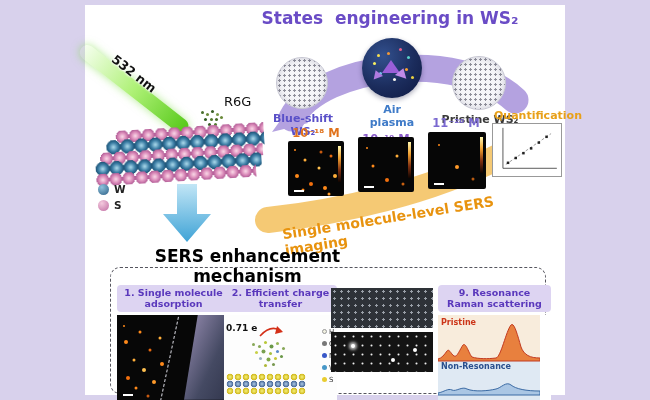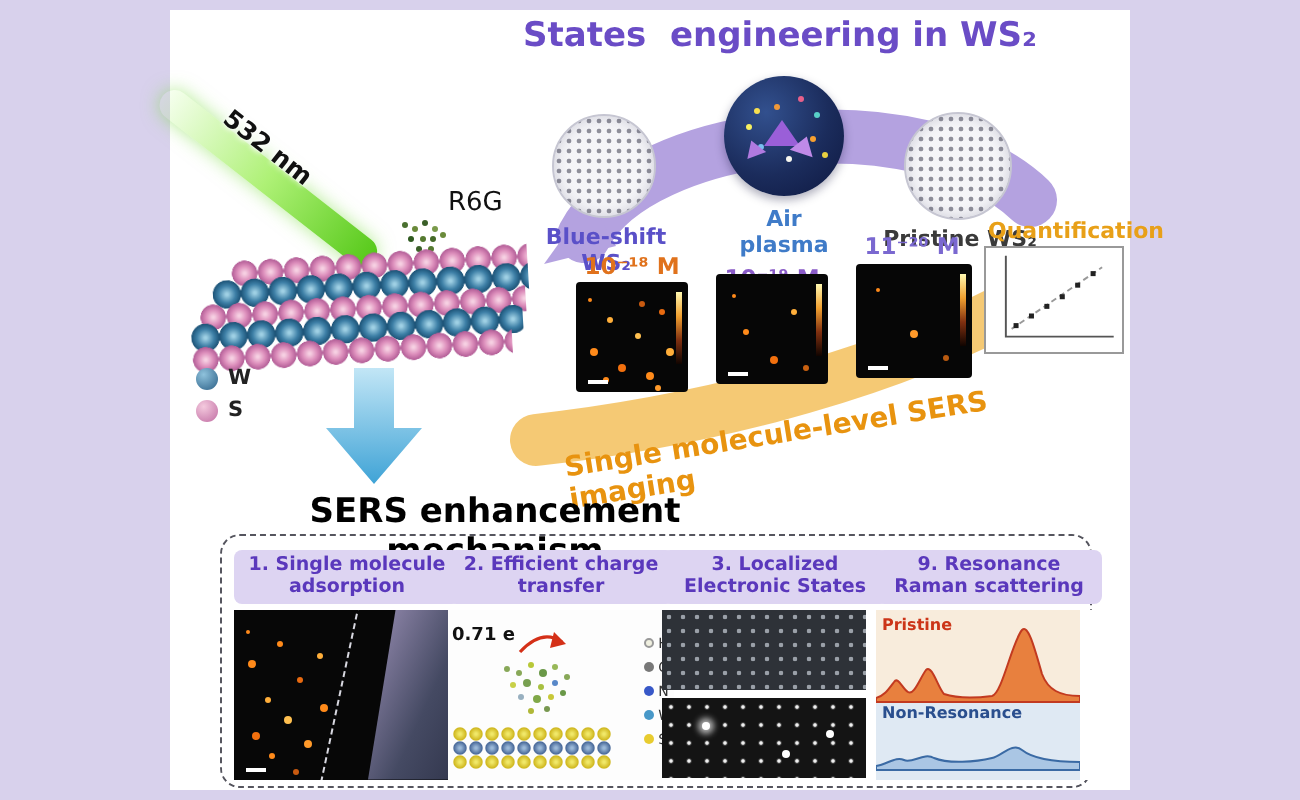--- a/index.html
+++ b/index.html
@@ -61,21 +61,21 @@
   .cbar{position:absolute;right:3px;top:5px;width:3px;height:36px;background:linear-gradient(#fff8b0,#f0a030,#803010,#100400)}
   .sbar{position:absolute;left:6px;bottom:4px;width:10px;height:2px;background:#fff}
 
   .band-text{position:absolute;left:282px;top:206px;width:260px;transform:rotate(-9deg);color:#e8930f;
     font-size:14px;font-weight:700}
   .quant-label{position:absolute;left:494px;top:109px;font-size:11px;font-weight:700;color:#e8a018}
   .quant-chart{position:absolute;left:492px;top:123px;width:70px;height:54px;background:#fff;border:1px solid #999}
 
   .mech-title{position:absolute;left:140px;top:246px;width:215px;text-align:center;color:#000000;font-size:17px;font-weight:700}
   .dashed-box{position:absolute;left:110px;top:267px;width:436px;height:127px;border:1.6px dashed #55555e;border-radius:10px}
-  .mech-panel{position:absolute;top:275px;width:113px}
+  .mech-panel{position:absolute;top:285px;width:113px}
   .mech-label{background:#ddd4f2;color:#5a38bc;font-size:9.5px;font-weight:700;text-align:center;
     border-radius:4px;padding:2px 3px;line-height:1.2}
   .mech-img{position:relative;margin-top:3px;height:85px;overflow:hidden}
   .p1{background:#070707}
   .flake{position:absolute;right:0;top:0;width:46px;height:85px;
     background:linear-gradient(115deg,rgba(205,190,240,.75),rgba(130,140,190,.5) 60%,rgba(100,110,160,.45));
     clip-path:polygon(30% 0,100% 0,100% 100%,0 100%)}
   .dashline{position:absolute;left:52px;top:-4px;height:96px;border-left:1.5px dashed #d8d8e0;transform:rotate(12deg)}
   .speck.p1s{left:6px;top:10px;box-shadow:2px 16px 0 1px #ff8a1a,10px 34px 0 .5px #ffae3a,4px 52px 0 1px #f2700e,
     16px 6px 0 .5px #ff8a1a,20px 44px 0 1px #ffc050,26px 24px 0 .5px #e86a10,12px 62px 0 .5px #ff8a1a,
@@ -250,21 +250,20 @@
             </div>
           <div class="al">
               <span class="ad s"></span>
               <span>S</span>
             </div>
         </div>
       </div>
     </div>
 
     <div class="mech-panel" style="left:331px">
-      <div class="mech-label">3. Localized Electronic States</div>
       <div class="mech-img" style="height:84px">
         <div class="p3sub p3a"></div>
         <div class="p3sub p3b">
           <div class="p3glow"></div>
         </div>
       </div>
     </div>
 
     <div class="mech-panel" style="left:438px">
       <div class="mech-label">9. Resonance Raman scattering</div>

